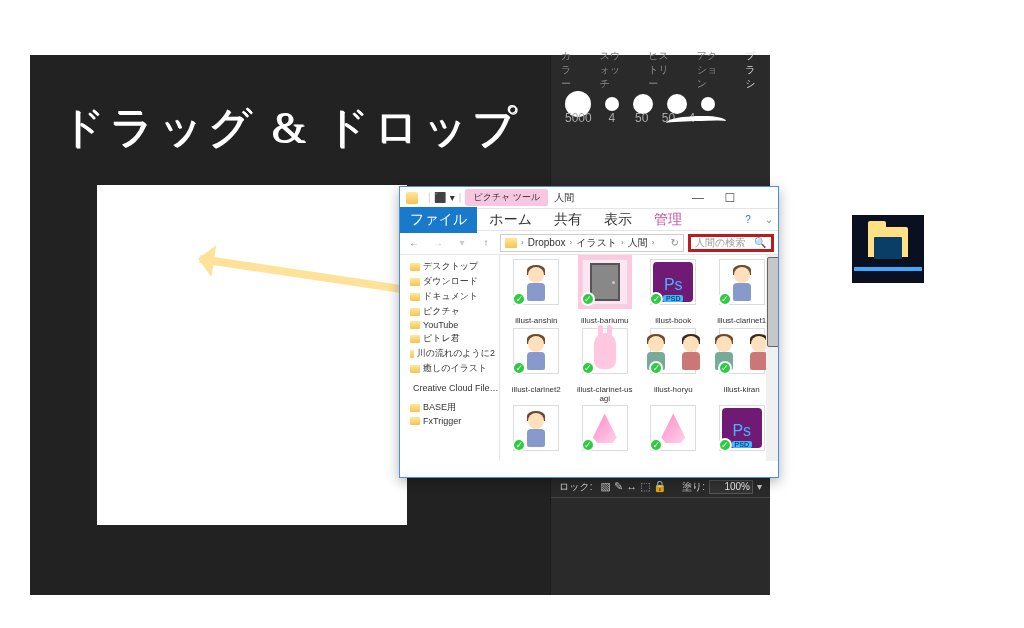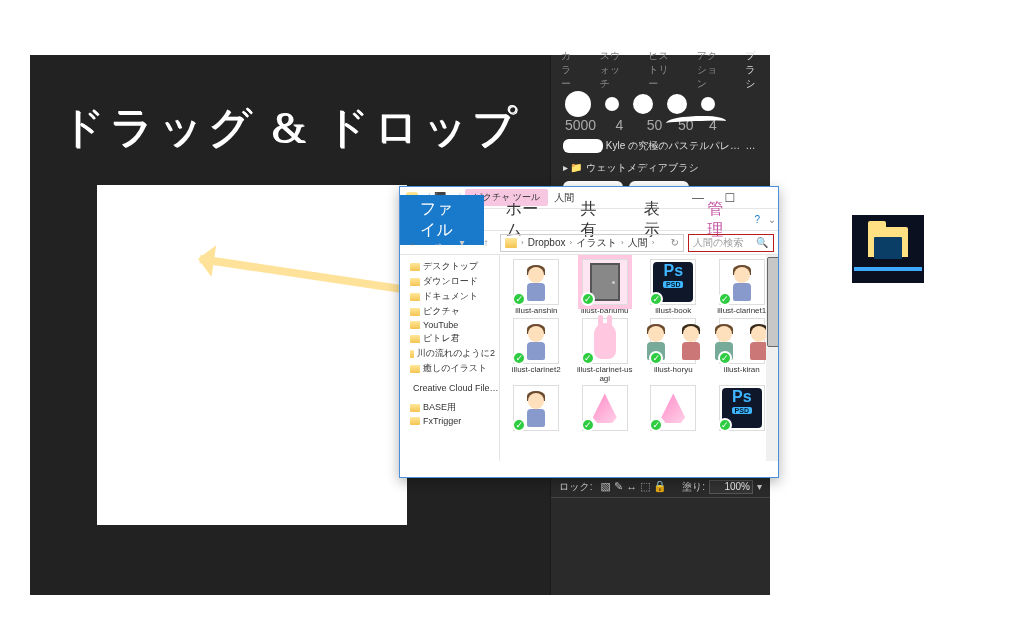--- a/index.html
+++ b/index.html
@@ -6,21 +6,21 @@
   body{width:1024px;height:628px;background:#fff;position:relative;font-family:Arial,"Yu Gothic",sans-serif;overflow:hidden}
 
   
   .ps{position:absolute;left:30px;top:55px;width:740px;height:540px;background:#222}
   .ps-panels{position:absolute;right:0;top:0;width:220px;height:100%;background:#2a2a2a;border-left:1px solid #1a1a1a}
   .ps-toprow{position:absolute;left:0;right:0;top:0;height:30px;background:#2a2a2a;display:flex;gap:24px;font-size:10px;color:#888;align-items:center;padding:0 10px}
   .ps-toprow span.on{color:#ddd}
   .brush-sec{position:absolute;left:0;right:0;top:30px;height:38px;display:flex;align-items:center;gap:14px;padding:0 14px}
   .brush-dot{width:26px;height:26px;border-radius:50%;background:#fff}
   .brush-sm{width:14px;height:14px;border-radius:50%;background:#fff}
-  .brush-lbl{position:absolute;left:14px;top:62px;font-size:14px;color:#aaa}
+  .brush-lbl{position:absolute;left:14px;top:56px;font-size:12px;color:#aaa}
   .presets{position:absolute;left:0;right:0;top:82px;height:70px;padding:0 12px;font-size:10px;color:#ddd}
   .presets .row{height:18px;line-height:18px;white-space:nowrap;overflow:hidden;text-overflow:ellipsis}
   .presets .tex{display:inline-block;width:40px;height:14px;background:#fff;border-radius:6px;vertical-align:middle}
 
   .layers{position:absolute;left:0;right:0;bottom:0;height:120px;border-top:1px solid #444;font-size:10px;color:#ccc}
   .layers .bar{height:22px;display:flex;align-items:center;padding:0 8px;gap:8px;border-bottom:1px solid #444}
   .layers .iconrow{display:flex;gap:6px;font-size:11px}
   .layers .fill{margin-left:auto;display:flex;align-items:center;gap:4px}
   .layers .fill input{width:44px;height:14px;font-size:10px;background:#333;border:1px solid #555;color:#eee;text-align:right;padding-right:2px}
   .layer{height:28px;display:flex;align-items:center;gap:8px;padding:0 8px;border-bottom:1px solid #333}
@@ -43,48 +43,48 @@
   .explorer{position:absolute;left:399px;top:186px;width:380px;height:292px;background:#fff;border:1px solid #4a90d9;box-shadow:0 4px 12px rgba(0,0,0,.3);font-size:10px;color:#333}
   .ex-title{height:22px;display:flex;align-items:center;background:#fff;border-bottom:1px solid #e5e5e5}
   .ex-title .icn{width:12px;height:12px;margin:0 6px;background:linear-gradient(#ffe79a,#f5c451);border-radius:2px}
   .ex-title .pipe{color:#ccc;margin:0 4px}
   .ex-title .pill{background:#f7c7e2;padding:2px 8px;border-radius:2px;font-size:9px}
   .ex-title .winbtn{margin-left:auto;display:flex}
   .ex-title .winbtn span{width:32px;height:22px;display:flex;align-items:center;justify-content:center;font-size:12px;color:#555}
   .ex-title .winbtn span:last-child{color:#fff;background:transparent}
 
   .ribbon{height:22px;display:flex;align-items:center;gap:2px;border-bottom:1px solid #e5e5e5}
-  .ribbon .tab{padding:4px 20px;font-size:16px}
+  .ribbon .tab{padding:4px 10px;font-size:14px}
   .ribbon .tab.file{background:#1979ca;color:#fff}
   .ribbon .help{margin-left:auto;width:20px;text-align:center;color:#1979ca}
 
   .addr{height:24px;display:flex;align-items:center;gap:4px;border-bottom:1px solid #e5e5e5;padding:0 4px}
   .addr .navb{width:20px;height:20px;display:flex;align-items:center;justify-content:center;color:#777}
   .addr .navb.dis{color:#ccc}
   .addr .path{flex:1;height:18px;border:1px solid #ccc;display:flex;align-items:center;padding:0 4px;gap:4px}
   .addr .path .fic{width:12px;height:10px;background:linear-gradient(#ffe79a,#f5c451);border-radius:1px}
   .addr .chev{color:#888;font-size:8px}
-  .addr .search{width:86px;height:18px;border:1px solid #b91c1c;display:flex;align-items:center;padding:0 4px;color:#999}
+  .addr .search{width:86px;height:18px;border:3px solid #b91c1c;display:flex;align-items:center;padding:0 4px;color:#999}
   .addr .search .mag{margin-left:auto}
 
   .ex-body{position:absolute;top:68px;bottom:16px;left:0;right:0;display:flex}
   .nav{width:100px;border-right:1px solid #e5e5e5;overflow:hidden;padding:4px 0}
   .nav .grp{font-size:9px;color:#333;padding:1px 4px 1px 10px;white-space:nowrap;overflow:hidden;display:flex;align-items:center;gap:3px}
   .nav .grp .fld{display:inline-block;width:10px;height:8px;background:linear-gradient(#ffe79a,#f5c451);border-radius:1px}
   .nav .grp .cc{display:inline-block;width:10px;height:10px;background:radial-gradient(circle,#da1b60 30%,#ff8a00 70%);border-radius:50%}
   .nav .sep{height:6px}
 
   .files{flex:1;overflow:hidden;position:relative}
   .grid{display:grid;grid-template-columns:repeat(4,1fr);padding:4px 2px;gap:2px 0;text-align:center}
   .cell{position:relative;display:flex;flex-direction:column;align-items:center;font-size:8px;color:#333}
   .cell .tw{width:46px;height:46px;display:flex;align-items:center;justify-content:center;border:1px solid #ddd;background:#fff;position:relative}
   .cell .tw .chk{position:absolute;left:-2px;bottom:-2px;width:14px;height:14px;border-radius:50%;background:#2ecc40;border:2px solid #fff;display:flex;align-items:center;justify-content:center;color:#fff;font-size:9px}
-  .cell .nm{margin-top:2px;max-width:60px;word-break:break-all;line-height:1.1}
+  .cell .nm{margin-top:12px;max-width:60px;word-break:break-all;line-height:1.1}
   .cell.hi .tw{outline:4px solid #ffc7e0;outline-offset:0;background:#ffe5f1}
-  .psd{width:40px;height:40px;background:#0f172a;border-radius:4px;display:flex;flex-direction:column;align-items:center;justify-content:flex-start;color:#3fb6ff;font-weight:bold}
+  .psd{width:40px;height:40px;background:#701a75;border-radius:4px;display:flex;flex-direction:column;align-items:center;justify-content:flex-end;color:#3fb6ff;font-weight:normal}
   .psd .ps{all:unset;font-size:16px;color:#3fb6ff}
   .psd .sub{font-size:7px;background:#3fb6ff;color:#001d31;padding:0 3px;border-radius:2px;margin-top:1px}
   
   .toon{width:34px;height:38px;position:relative}
   .head{position:absolute;left:50%;top:4px;width:16px;height:16px;background:#ffe0bd;border-radius:50%;transform:translateX(-50%)}
   .hair{position:absolute;left:50%;top:2px;width:18px;height:10px;background:#6b4a2e;border-radius:50% 50% 0 0;transform:translateX(-50%)}
   .bod{position:absolute;left:50%;bottom:0;width:18px;height:18px;background:#89c;transform:translateX(-50%);border-radius:4px 4px 2px 2px}
   .door{width:30px;height:38px;background:#888;border:2px solid #555;position:relative}
   .door::after{content:"";position:absolute;right:3px;top:16px;width:3px;height:3px;background:#ccc;border-radius:50%}
   .bunny{width:22px;height:36px;background:#ffc7e0;border-radius:11px 11px 8px 8px;position:relative}
@@ -125,25 +125,20 @@
       <div class="brush-dot" style="width:20px;height:20px"></div>
       <div class="brush-dot" style="width:20px;height:20px"></div>
       <div class="brush-sm"></div>
     </div>
     <div class="brush-lbl">
       <span>5000</span>&nbsp;&nbsp;&nbsp;&nbsp;
       <span>4</span>&nbsp;&nbsp;&nbsp;&nbsp;&nbsp;
       <span>50</span>&nbsp;&nbsp;&nbsp;
       <span>50</span>&nbsp;&nbsp;&nbsp;
       <span>4</span>
-    </div>
-    <div class="presets">
-      <div class="row"><span class="tex"></span> <span>Kyle の究極のパステルパレ…</span>&nbsp;&nbsp;<span class="tex"></span> </div>
-      <div class="row" style="margin-top:4px">▸ 📁 <span>ウェットメディアブラシ</span></div>
-      <div class="row" style="margin-top:2px"><span class="tex" style="width:60px"></span>&nbsp;&nbsp;<span class="tex" style="width:60px"></span></div>
     </div>
 
     <div class="layers">
       <div class="bar">
         <span>ロック:</span>
         <span class="iconrow">▧ ✎ ↔ ⬚ 🔒</span>
         <span class="fill">
           <span>塗り:</span>
           <input value="100%" style="">
           <span>▾</span>

